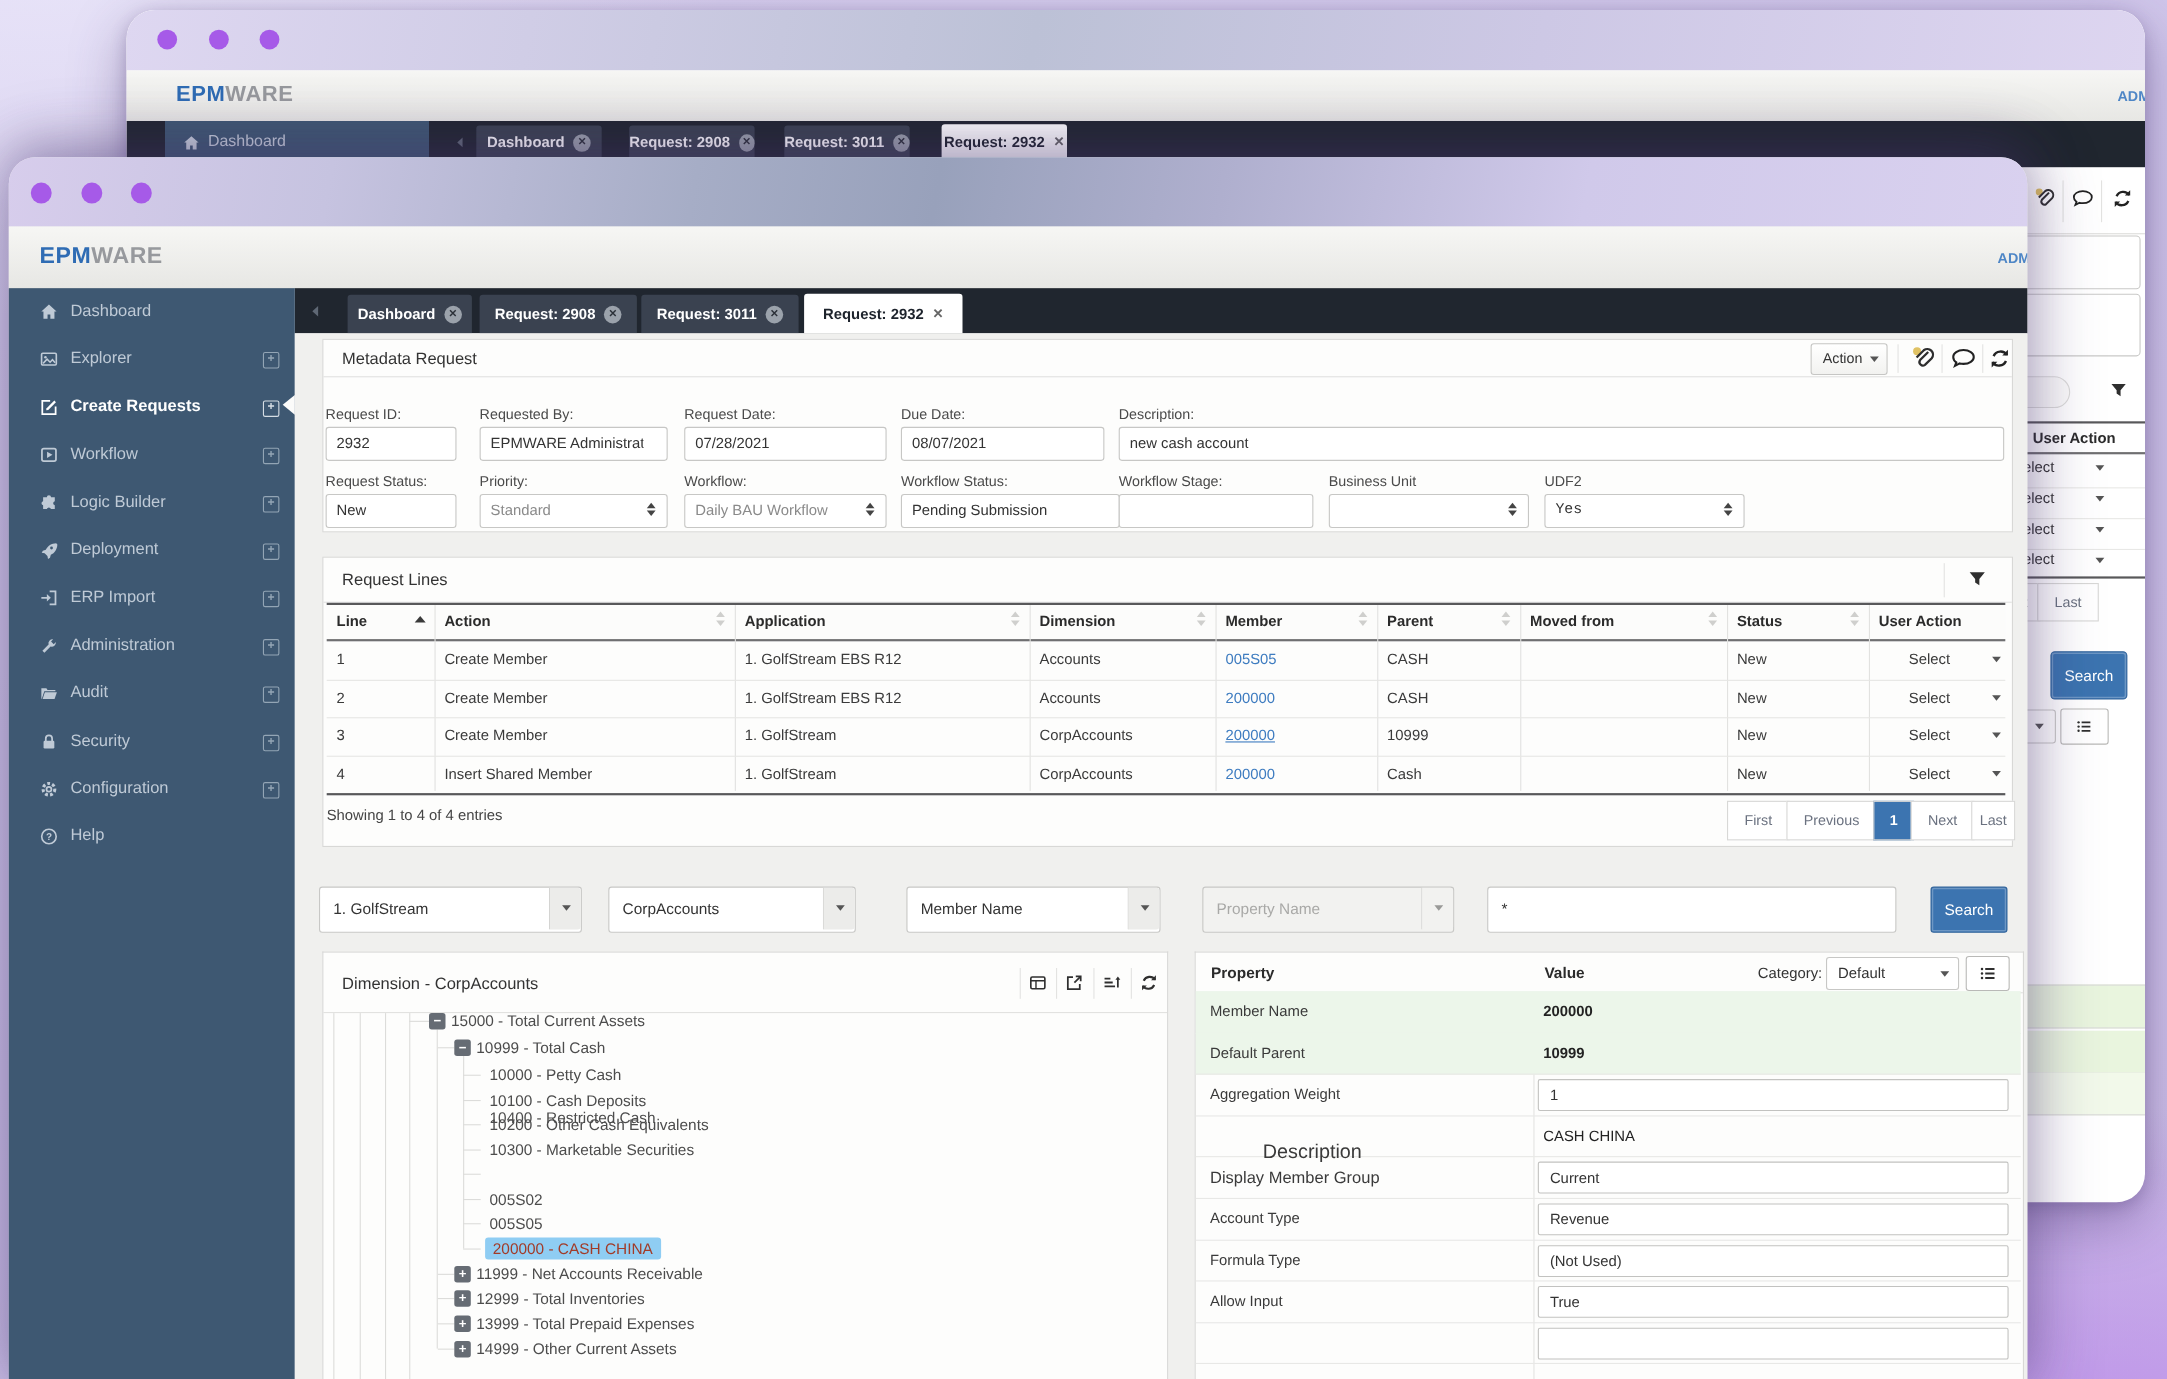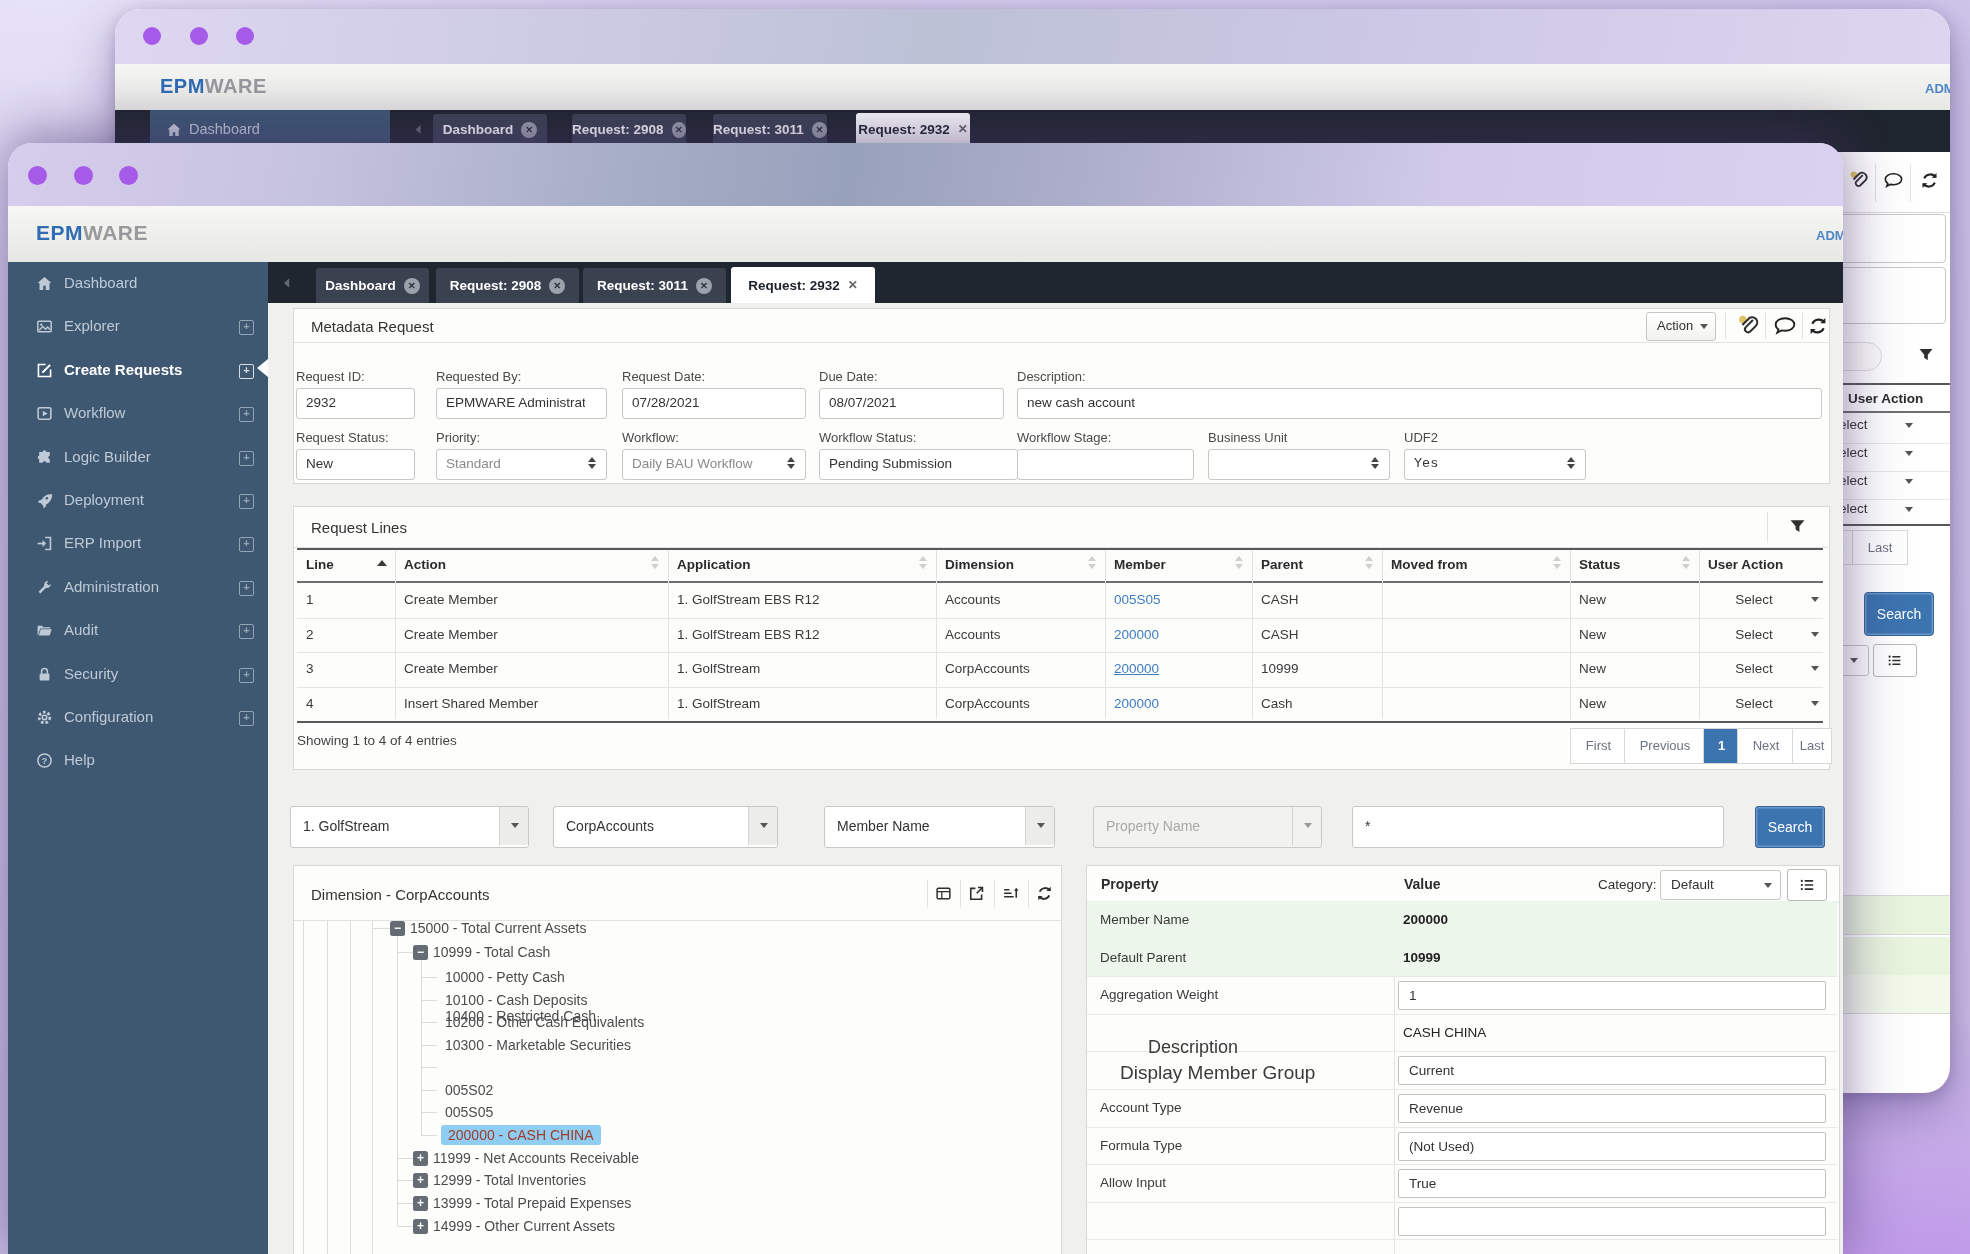--- a/index.html
+++ b/index.html
@@ -700,21 +700,21 @@
       <div class="abs txt" style="left: 1403px; top: 949.6px; font-size: 13.5px; color: rgb(34, 34, 34); font-weight: 700;">10999</div>
       <div class="abs" style="left: 1087px; top: 976.2px; width: 750px; height: 37.6px; background: transparent; border-bottom: 1px solid rgb(232, 232, 230);"></div>
       <div class="abs txt" style="left: 1100px; top: 987.2px; font-size: 13.5px; color: rgb(58, 58, 58);">Aggregation Weight</div>
       <div class="abs" style="left: 1398px; top: 981.2px; width: 426px; height: 27px; background: rgb(255, 255, 255); border: 1px solid rgb(194, 194, 192); border-radius: 2px;">
         <span class="abs txt" style="left: 10px; top: 6px; font-size: 13.5px; color: rgb(51, 51, 51);">1</span>
       </div>
       <div class="abs" style="left: 1087px; top: 1013.8px; width: 750px; height: 37.6px; background: transparent; border-bottom: 1px solid rgb(232, 232, 230);"></div>
       <div class="abs txt" style="left: 1148px; top: 1024.8px; font-size: 18px; color: rgb(58, 58, 58); margin-top: 12px;">Description</div>
       <div class="abs txt" style="left: 1403px; top: 1024.8px; font-size: 13.5px; color: rgb(34, 34, 34); font-weight: 400;">CASH CHINA</div>
       <div class="abs" style="left: 1087px; top: 1051.4px; width: 750px; height: 37.6px; background: transparent; border-bottom: 1px solid rgb(232, 232, 230);"></div>
-      <div class="abs txt" style="left: 1100px; top: 1062.4px; font-size: 19px; color: rgb(58, 58, 58); margin-left: 20px;">Display Member Group</div>
+      <div class="abs txt" style="left: 1100px; top: 1062.4px; font-size: 15px; color: rgb(58, 58, 58);">Display Member Group</div>
       <div class="abs" style="left: 1398px; top: 1056.4px; width: 426px; height: 27px; background: rgb(255, 255, 255); border: 1px solid rgb(194, 194, 192); border-radius: 2px;">
         <span class="abs txt" style="left: 10px; top: 6px; font-size: 13.5px; color: rgb(51, 51, 51);">Current</span>
       </div>
       <div class="abs" style="left: 1087px; top: 1089px; width: 750px; height: 37.6px; background: transparent; border-bottom: 1px solid rgb(232, 232, 230);"></div>
       <div class="abs txt" style="left: 1100px; top: 1100px; font-size: 13.5px; color: rgb(58, 58, 58);">Account Type</div>
       <div class="abs" style="left: 1398px; top: 1094px; width: 426px; height: 27px; background: rgb(255, 255, 255); border: 1px solid rgb(194, 194, 192); border-radius: 2px;">
         <span class="abs txt" style="left: 10px; top: 6px; font-size: 13.5px; color: rgb(51, 51, 51);">Revenue</span>
       </div>
       <div class="abs" style="left: 1087px; top: 1126.6px; width: 750px; height: 37.6px; background: transparent; border-bottom: 1px solid rgb(232, 232, 230);"></div>
       <div class="abs txt" style="left: 1100px; top: 1137.6px; font-size: 13.5px; color: rgb(58, 58, 58);">Formula Type</div>

